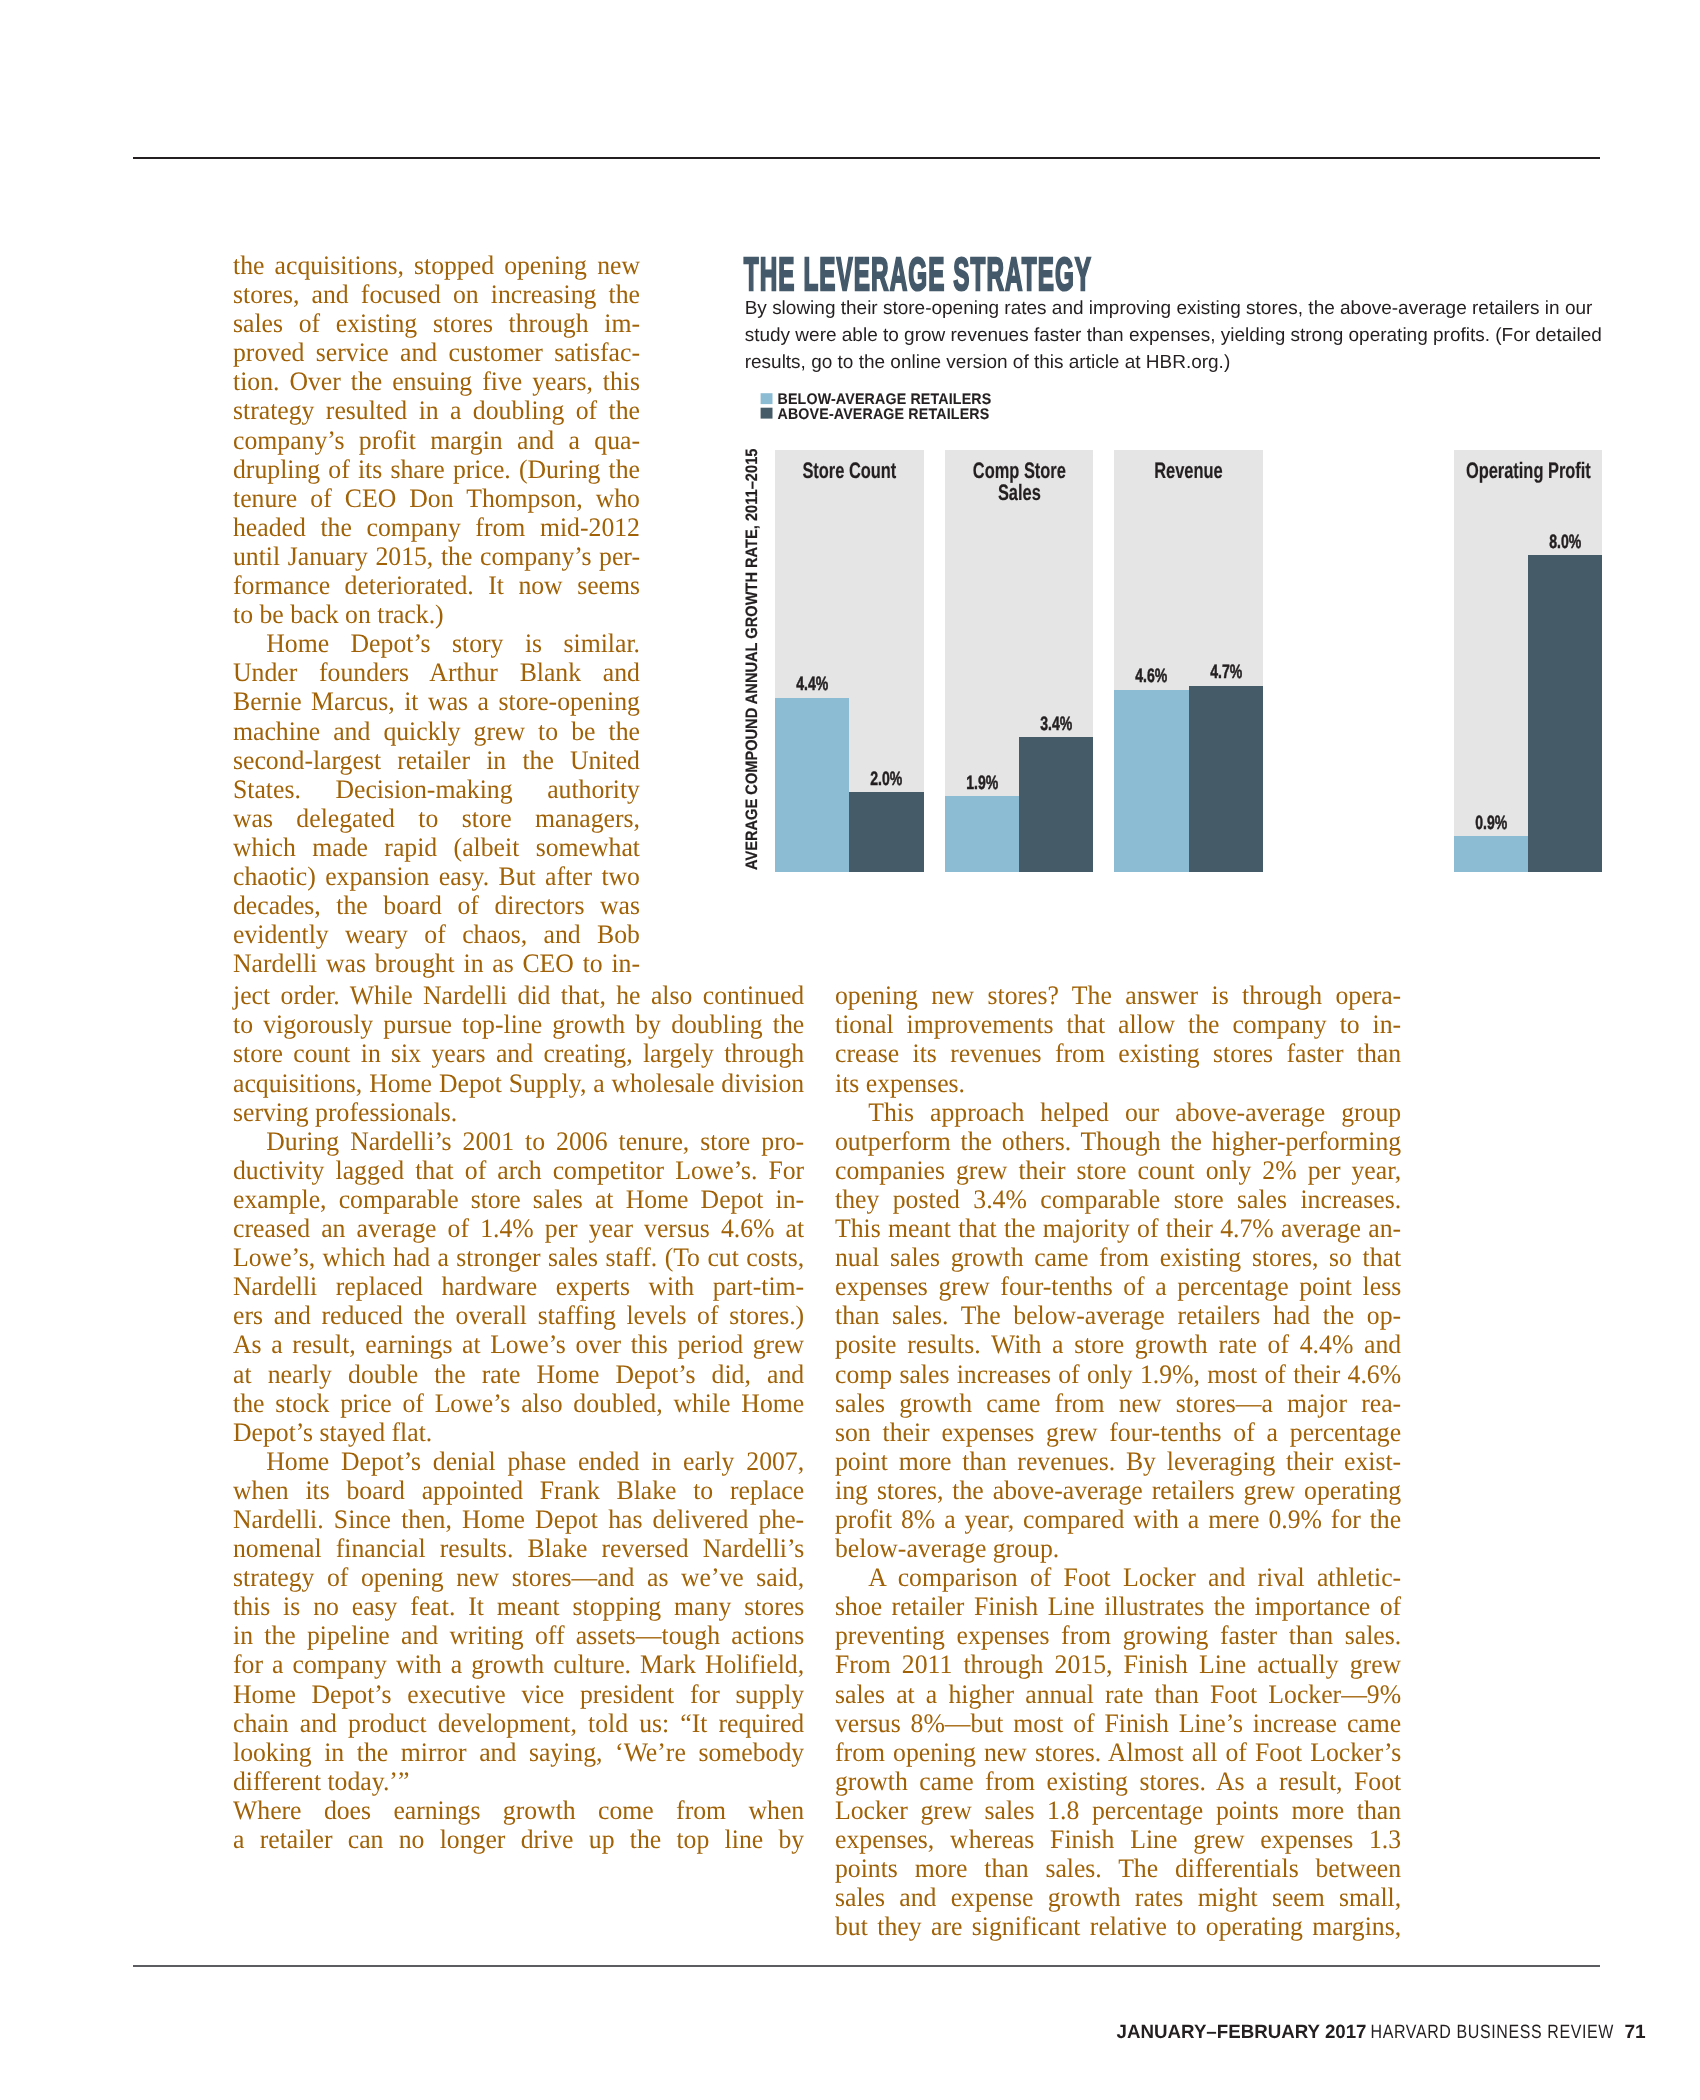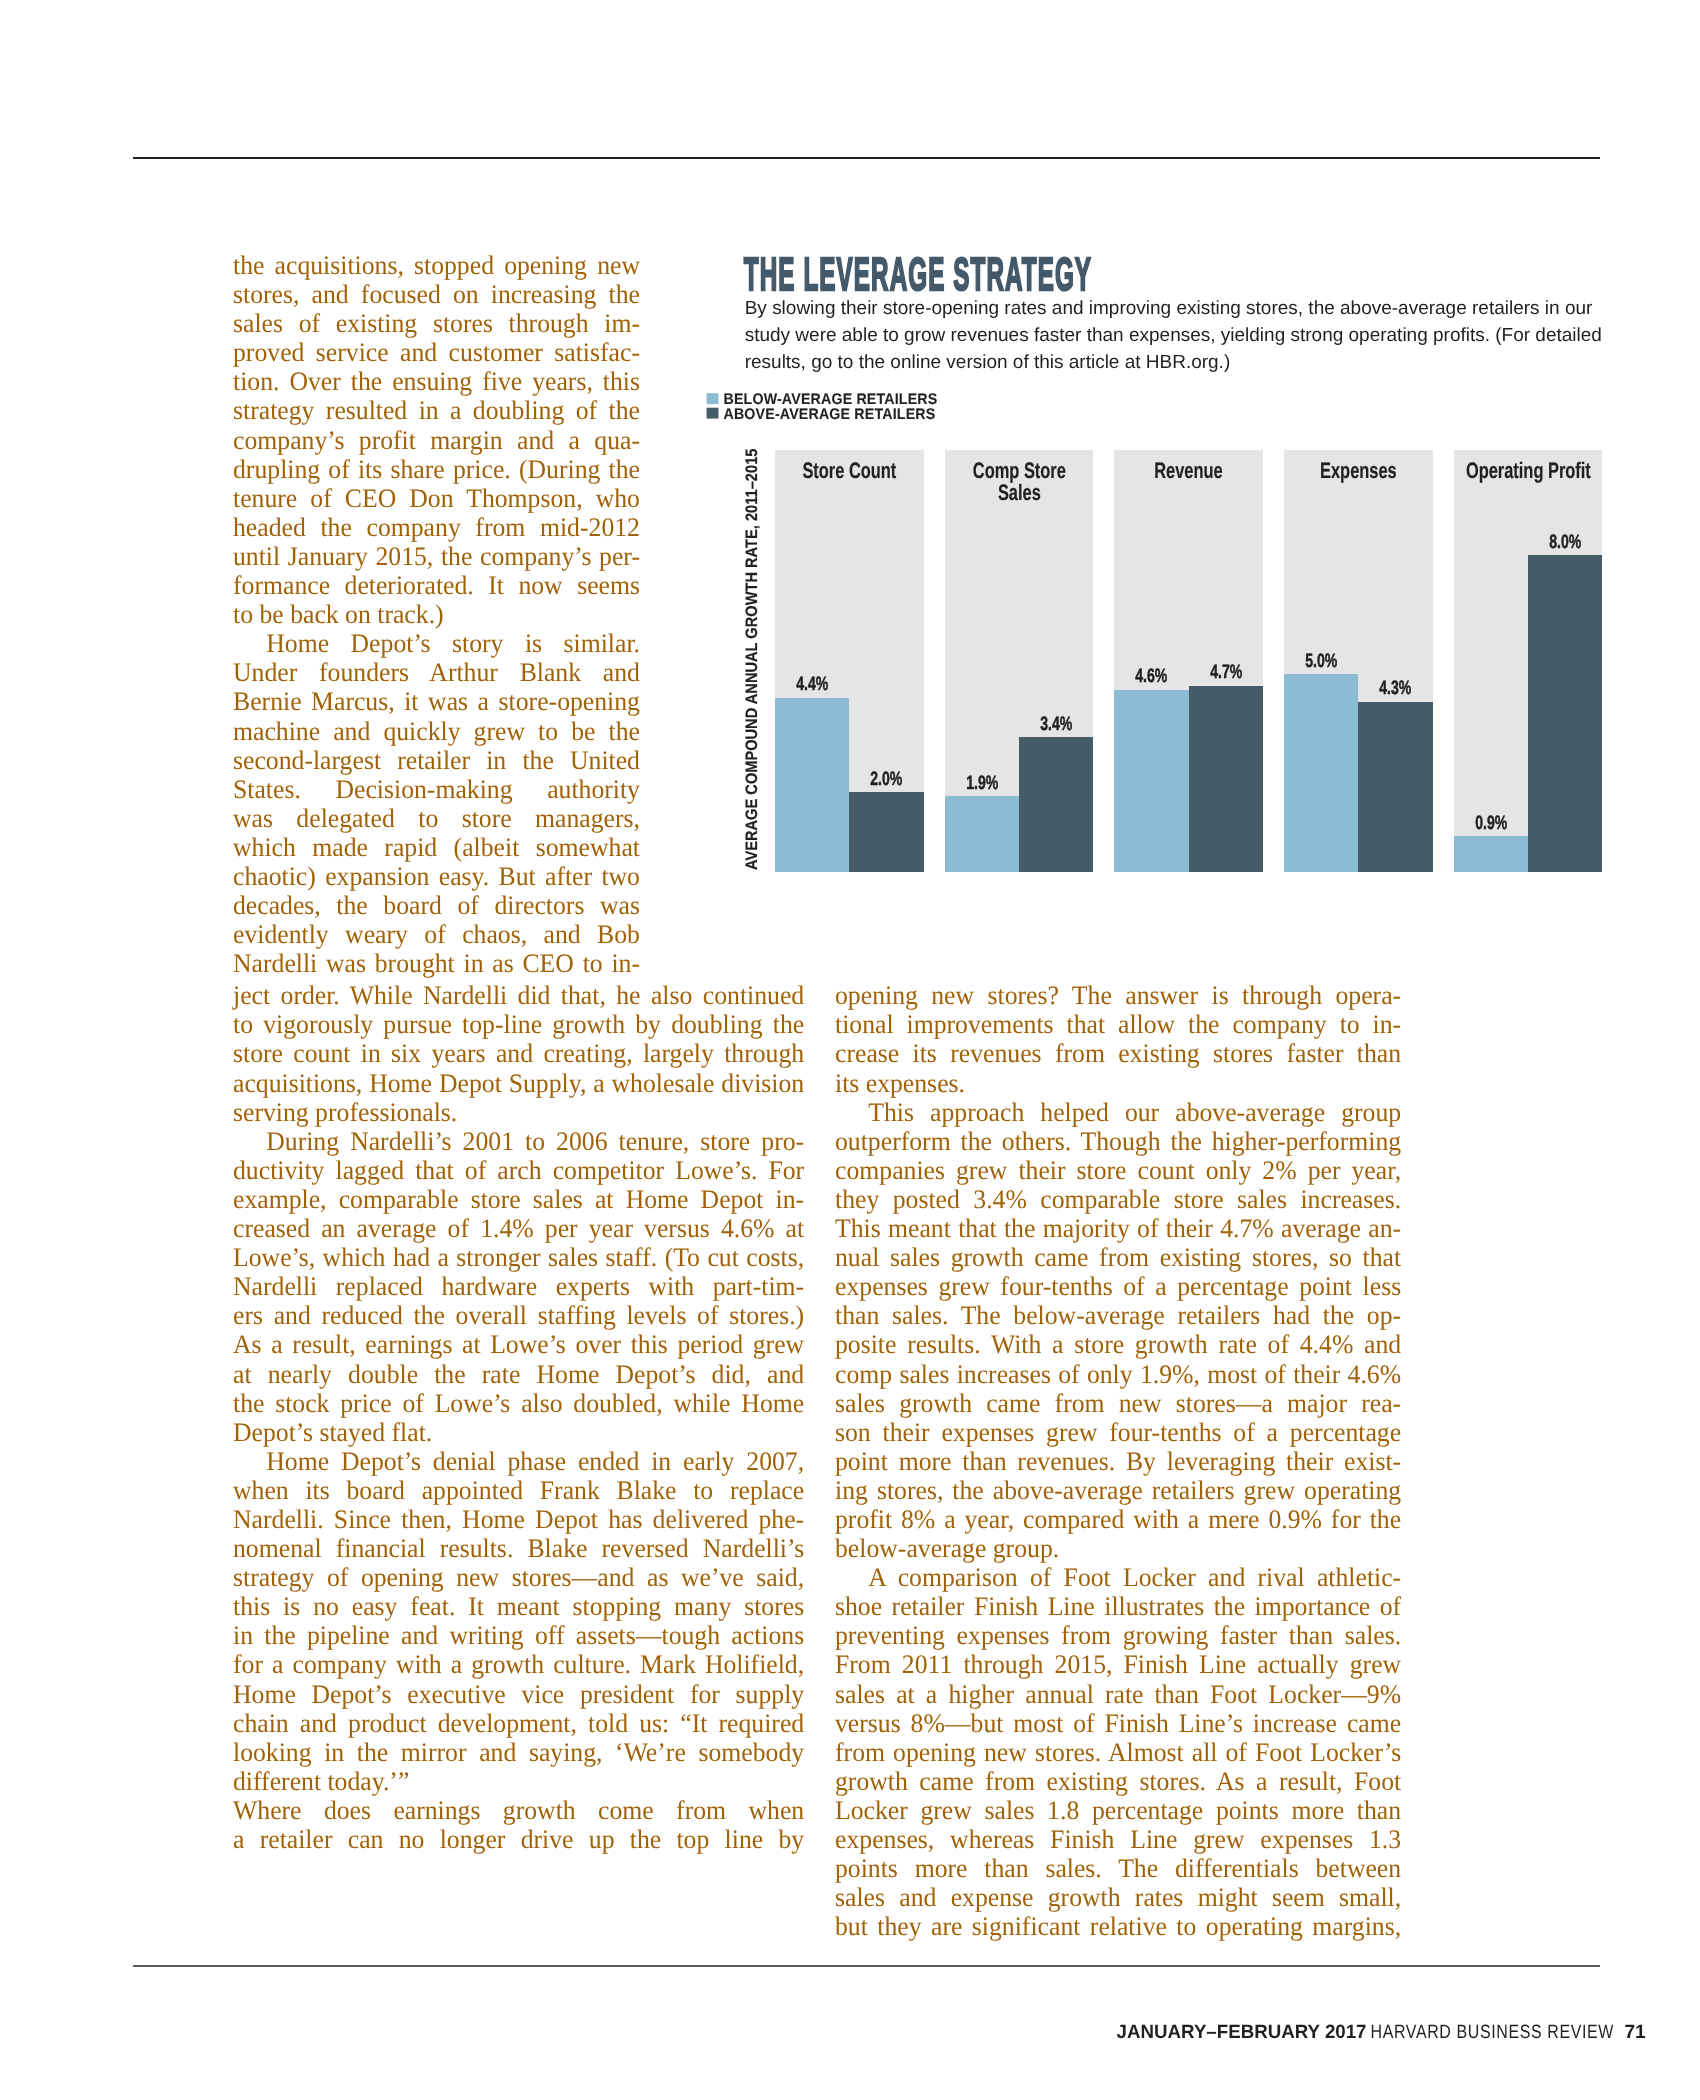--- a/index.html
+++ b/index.html
@@ -34,21 +34,21 @@
   svg text{font-family:"Liberation Sans",sans-serif;}
   #chart-title,#legend,#ylabel,#footer,#plot,.sect-wrap{transform:translateZ(0);}
 
   #footer{position:absolute;left:1070px;top:2018px;margin-left:44px;}
   #chart-title{position:absolute;left:740px;top:250px;}
   #chart-sub{
     position:absolute;left:744.7px;top:296.3px;width:872px;
     font-family:"Liberation Sans",sans-serif;
     font-size:19px;line-height:26.65px;color:#231f20;letter-spacing:-0.004px;
   }
-  #legend{position:absolute;left:706px;top:390.2px;}
+  #legend{position:absolute;left:760px;top:390.2px;}
   #ylabel{position:absolute;left:737.2px;top:444.4px;}
   #plot{position:absolute;left:774.8px;top:449.6px;width:827.6px;height:422px;}
   .panel{position:absolute;top:0;height:422px;background:#e5e5e5;}
   .bar{position:absolute;bottom:0;}
   .panel svg{position:absolute;overflow:visible;transform:translateZ(0);}
 </style>
 </head>
 <body>
 
 <div id="rule-top" class="rule"></div>
@@ -232,39 +232,20 @@
         <g transform="translate(37.18,19.5) scale(0.725,1)">
           <text x="0" y="0" font-size="19.4" font-weight="bold" fill="#231f20" stroke="#231f20" stroke-width="0.5" vector-effect="non-scaling-stroke" text-anchor="middle">4.6%</text>
         </g>
       </svg>
       <svg width="74.36" height="26" viewBox="0 0 74.36 26" style="left: 74.36px; top: 209.868px;">
         <g transform="translate(37.18,19.5) scale(0.725,1)">
           <text x="0" y="0" font-size="19.4" font-weight="bold" fill="#231f20" stroke="#231f20" stroke-width="0.5" vector-effect="non-scaling-stroke" text-anchor="middle">4.7%</text>
         </g>
       </svg>
     </div>
-    <div class="panel" style="left: 509.16px; width: 148.72px;">
-      <div class="bar" style="width: 74.36px; height: 197.8px; background: rgb(140, 188, 212); left: 0px;"></div>
-      <div class="bar" style="width: 74.36px; height: 170.108px; background: rgb(69, 91, 104); left: 74.36px;"></div>
-      <svg width="148.72" height="60" viewBox="0 0 148.72 60" style="left: 0px; top: 0px;">
-        <g transform="translate(74.36,28.4) scale(0.733,1)">
-          <text x="0" y="0" font-size="22.4" font-weight="bold" fill="#231f20" stroke="#231f20" stroke-width="0.18" vector-effect="non-scaling-stroke" text-anchor="middle">Expenses</text>
-        </g>
-      </svg>
-      <svg width="74.36" height="26" viewBox="0 0 74.36 26" style="left: 0px; top: 198px;">
-        <g transform="translate(37.18,19.5) scale(0.725,1)">
-          <text x="0" y="0" font-size="19.4" font-weight="bold" fill="#231f20" stroke="#231f20" stroke-width="0.5" vector-effect="non-scaling-stroke" text-anchor="middle">5.0%</text>
-        </g>
-      </svg>
-      <svg width="74.36" height="26" viewBox="0 0 74.36 26" style="left: 74.36px; top: 225.692px;">
-        <g transform="translate(37.18,19.5) scale(0.725,1)">
-          <text x="0" y="0" font-size="19.4" font-weight="bold" fill="#231f20" stroke="#231f20" stroke-width="0.5" vector-effect="non-scaling-stroke" text-anchor="middle">4.3%</text>
-        </g>
-      </svg>
-    </div>
     <div class="panel" style="left: 678.88px; width: 148.72px;">
       <div class="bar" style="width: 74.36px; height: 35.604px; background: rgb(140, 188, 212); left: 0px;"></div>
       <div class="bar" style="width: 74.36px; height: 316.48px; background: rgb(69, 91, 104); left: 74.36px;"></div>
       <svg width="148.72" height="60" viewBox="0 0 148.72 60" style="left: 0px; top: 0px;">
         <g transform="translate(74.36,28.4) scale(0.733,1)">
           <text x="0" y="0" font-size="22.4" font-weight="bold" fill="#231f20" stroke="#231f20" stroke-width="0.18" vector-effect="non-scaling-stroke" text-anchor="middle">Operating Profit</text>
         </g>
       </svg>
       <svg width="74.36" height="26" viewBox="0 0 74.36 26" style="left: 0px; top: 360.196px;">
         <g transform="translate(37.18,19.5) scale(0.725,1)">

